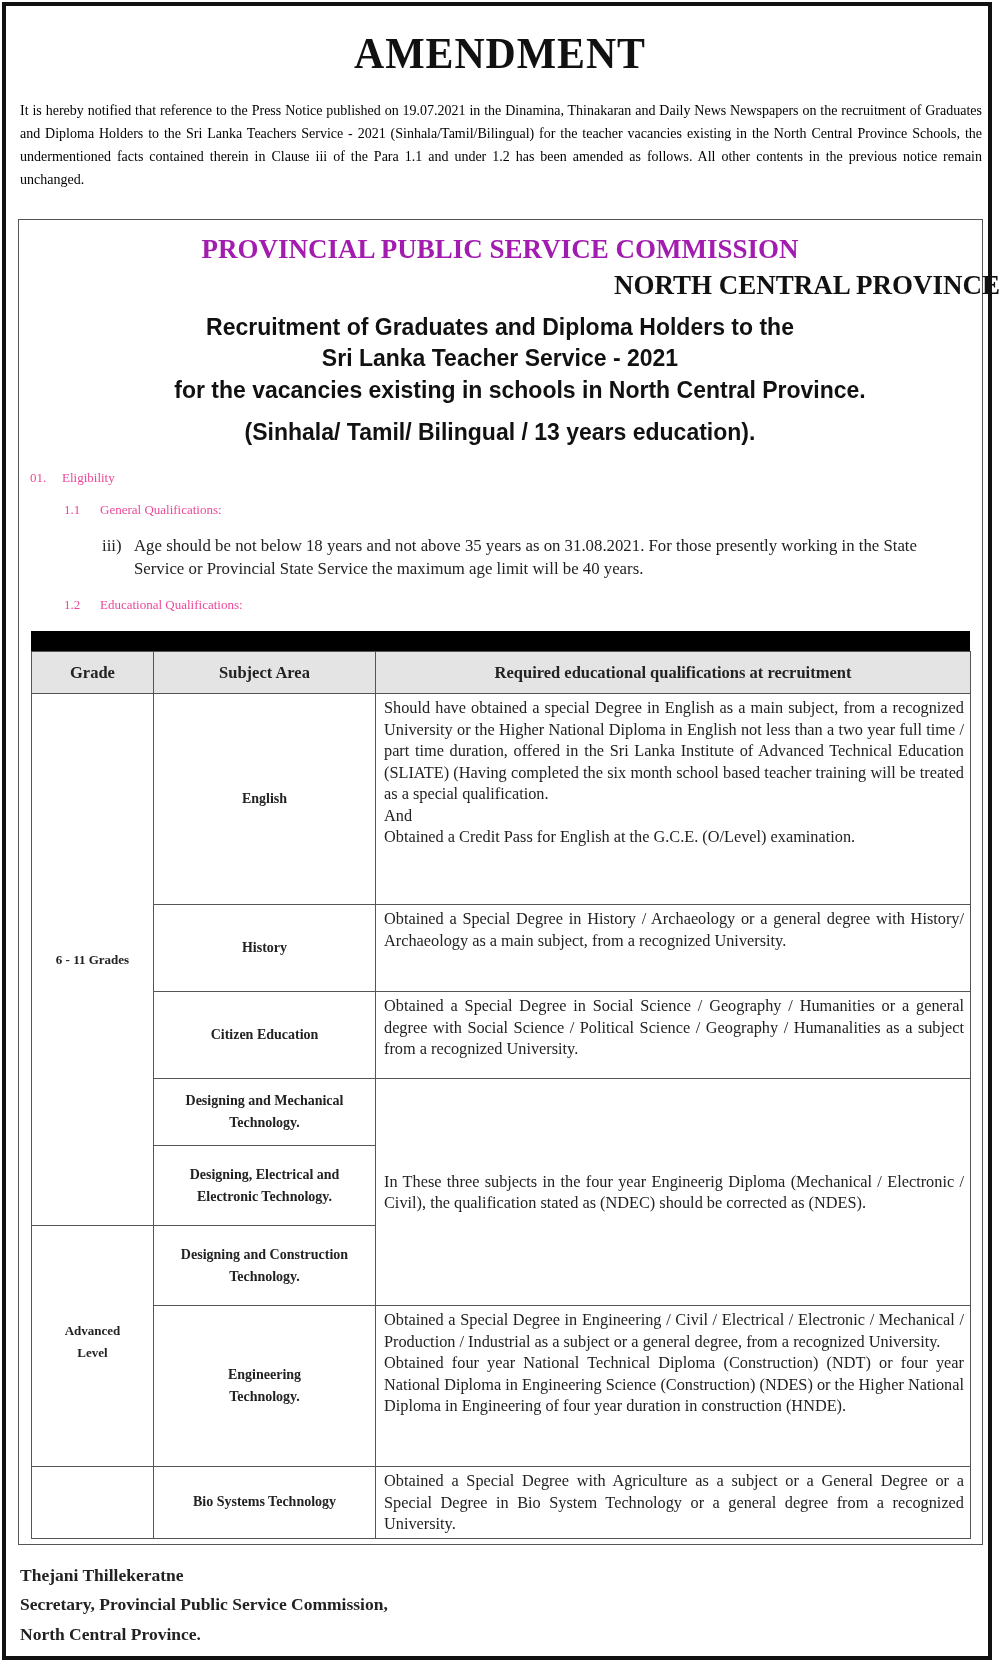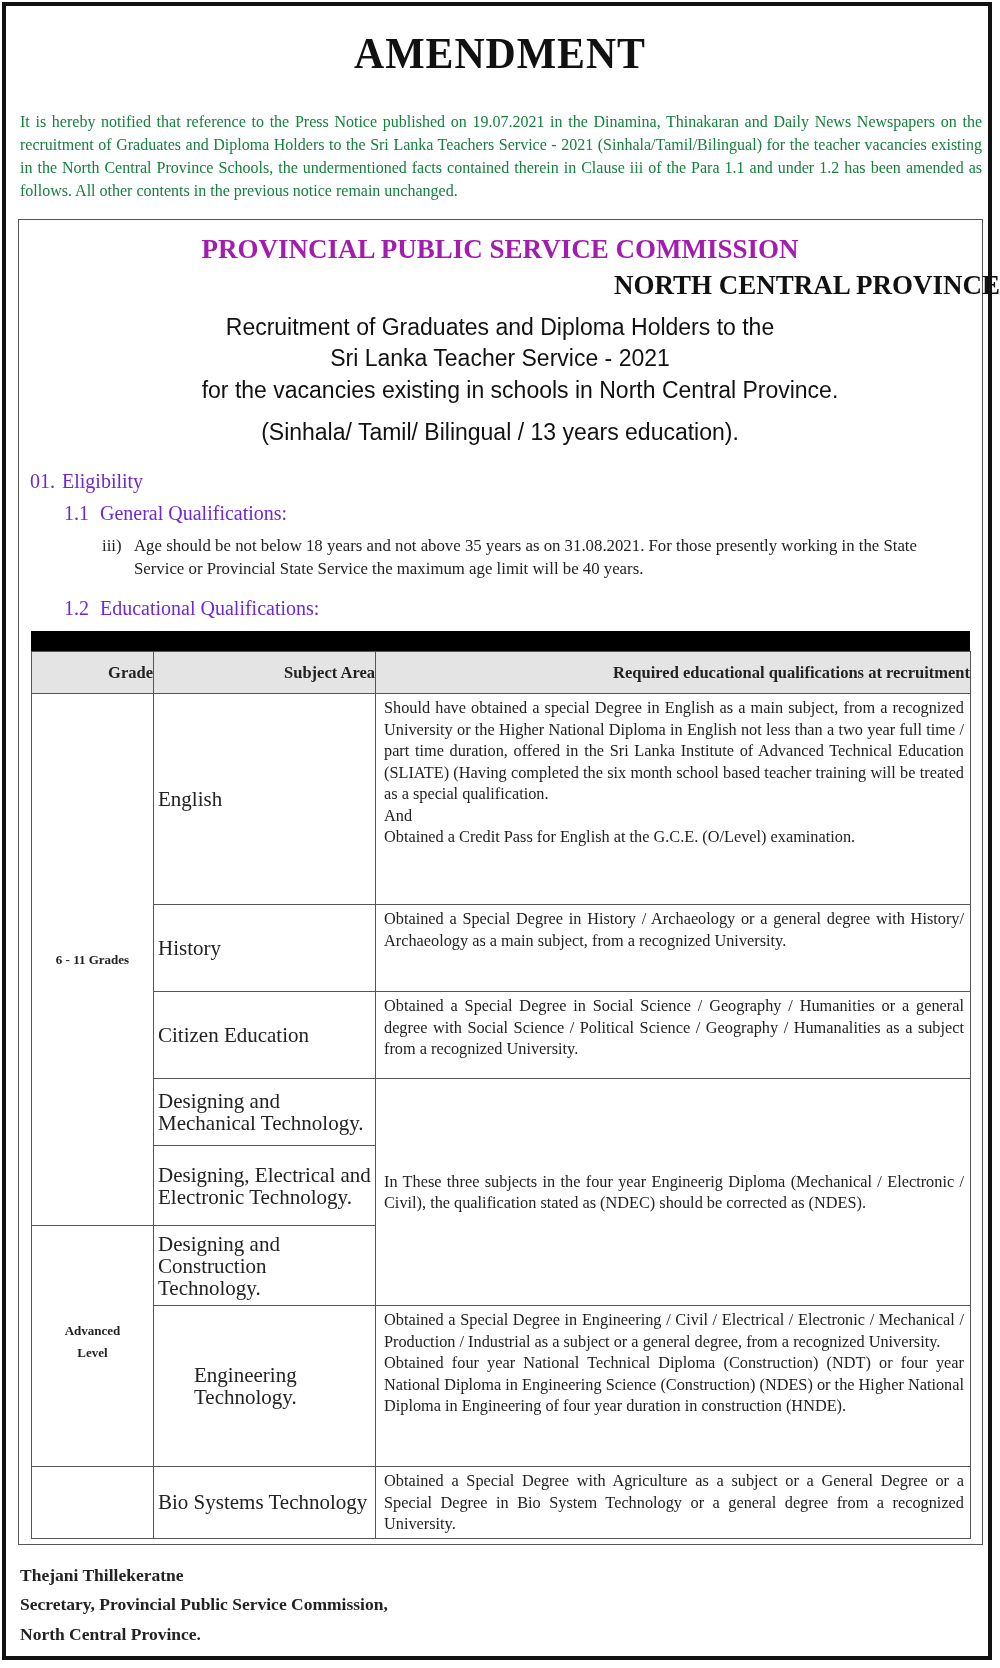--- a/index.html
+++ b/index.html
@@ -1,43 +1,43 @@
 <!DOCTYPE html>
 <html><head>
 <meta charset="utf-8">
 <style>
   html, body { margin:0; padding:0; background:#ffffff; }
   body { width:1000px; height:1668px; position:relative; overflow:hidden; font-family:"Liberation Serif", serif; color:#1a1a1a; }
   .page-frame { position:absolute; left:2px; top:2px; width:990px; height:1658px; border:4px solid #111; box-sizing:border-box; }
   .amend-title { position:absolute; left:0; width:1000px; top:28px; text-align:center; font-family:"Liberation Serif", serif; font-weight:bold; font-size:44px; letter-spacing:1px; color:#111; transform:scaleX(0.95); }
-  .intro { position:absolute; left:20px; top:110px; width:962px; font-size:16px; line-height:23px; text-align:justify; color:#15803d; }
+  .intro { position:absolute; left:20px; top:99px; width:962px; font-size:14px; line-height:23px; text-align:justify; color:#000000; }
   .box { position:absolute; left:18px; top:219px; width:965px; height:1326px; border:1.5px solid #555; box-sizing:border-box; }
   .org1 { position:absolute; left:0; width:1000px; top:234px; text-align:center; font-weight:bold; font-size:27px; color:#a21caf; }
   .org2 { position:absolute; left:0; width:1000px; top:270px; text-align:right; font-weight:bold; font-size:27px; color:#111; }
-  .rec { position:absolute; left:0; width:1000px; text-align:center; font-family:"Liberation Sans", sans-serif; font-weight:normal; color:#111; }
+  .rec { position:absolute; left:0; width:1000px; text-align:center; font-family:"Liberation Sans", sans-serif; font-weight:bold; color:#111; }
   .rec1 { top:314px; font-size:23px; }
   .rec2 { top:345px; font-size:23px; }
   .rec3 { top:377px; font-size:23px;margin-left:20px; }
   .rec4 { top:419px; font-size:23px; }
-  .sec { position:absolute; font-size:20px; color:#6d28d9; }
+  .sec { position:absolute; font-size:13px; color:#ec4899; }
   .sec .num { display:inline-block; }
   .s01 { left:30px; top:470px; }
   .s11 { left:64px; top:502px; }
   .s12 { left:64px; top:597px; }
   .s11 .num, .s12 .num { width:36px; }
   .s01 .num { width:32px; }
   .clause { position:absolute; left:102px; top:534px; width:855px; font-size:16.8px; line-height:23px; color:#222; }
   .clause .lbl { position:absolute; left:0; top:0;text-align:right; }
   .clause .txt { position:absolute; left:32px; top:0; width:823px; }
   .tbl-topbar { position:absolute; left:31px; top:631px; width:939px; height:20px; background:#000; }
   table.q { position:absolute; left:31px; top:651px; width:939px; border-collapse:collapse; table-layout:fixed; font-size:16.3px; color:#222; }
-  table.q td, table.q th { border:1.5px solid #555; padding:0;text-align:right; }
+  table.q td, table.q th { border:1.5px solid #555; padding:0; }
   table.q th { background:#e4e4e4; height:41px; font-weight:bold; font-size:16.5px; }
   table.q td.g { text-align:center; font-weight:bold; font-size:13px; vertical-align:middle; }
-  table.q td.s { text-align:left; font-weight:normal; font-size:21px; vertical-align:middle; line-height:22px; padding:0 4px; }
+  table.q td.s { text-align:center; font-weight:bold; font-size:14px; vertical-align:middle; line-height:22px; padding:0 4px; }
   table.q td.r { text-align:justify; vertical-align:top; padding:3px 6px 3px 8px; line-height:21.5px; }
   .sig { position:absolute; left:20px; font-weight:bold; font-size:17.5px; color:#222; }
   .sig1 { top:1565px; } .sig2 { top:1594px; } .sig3 { top:1624px; }
 </style>
 </head>
 <body>
 
 <div class="page-frame"></div>
 
 <div class="amend-title">AMENDMENT</div>

